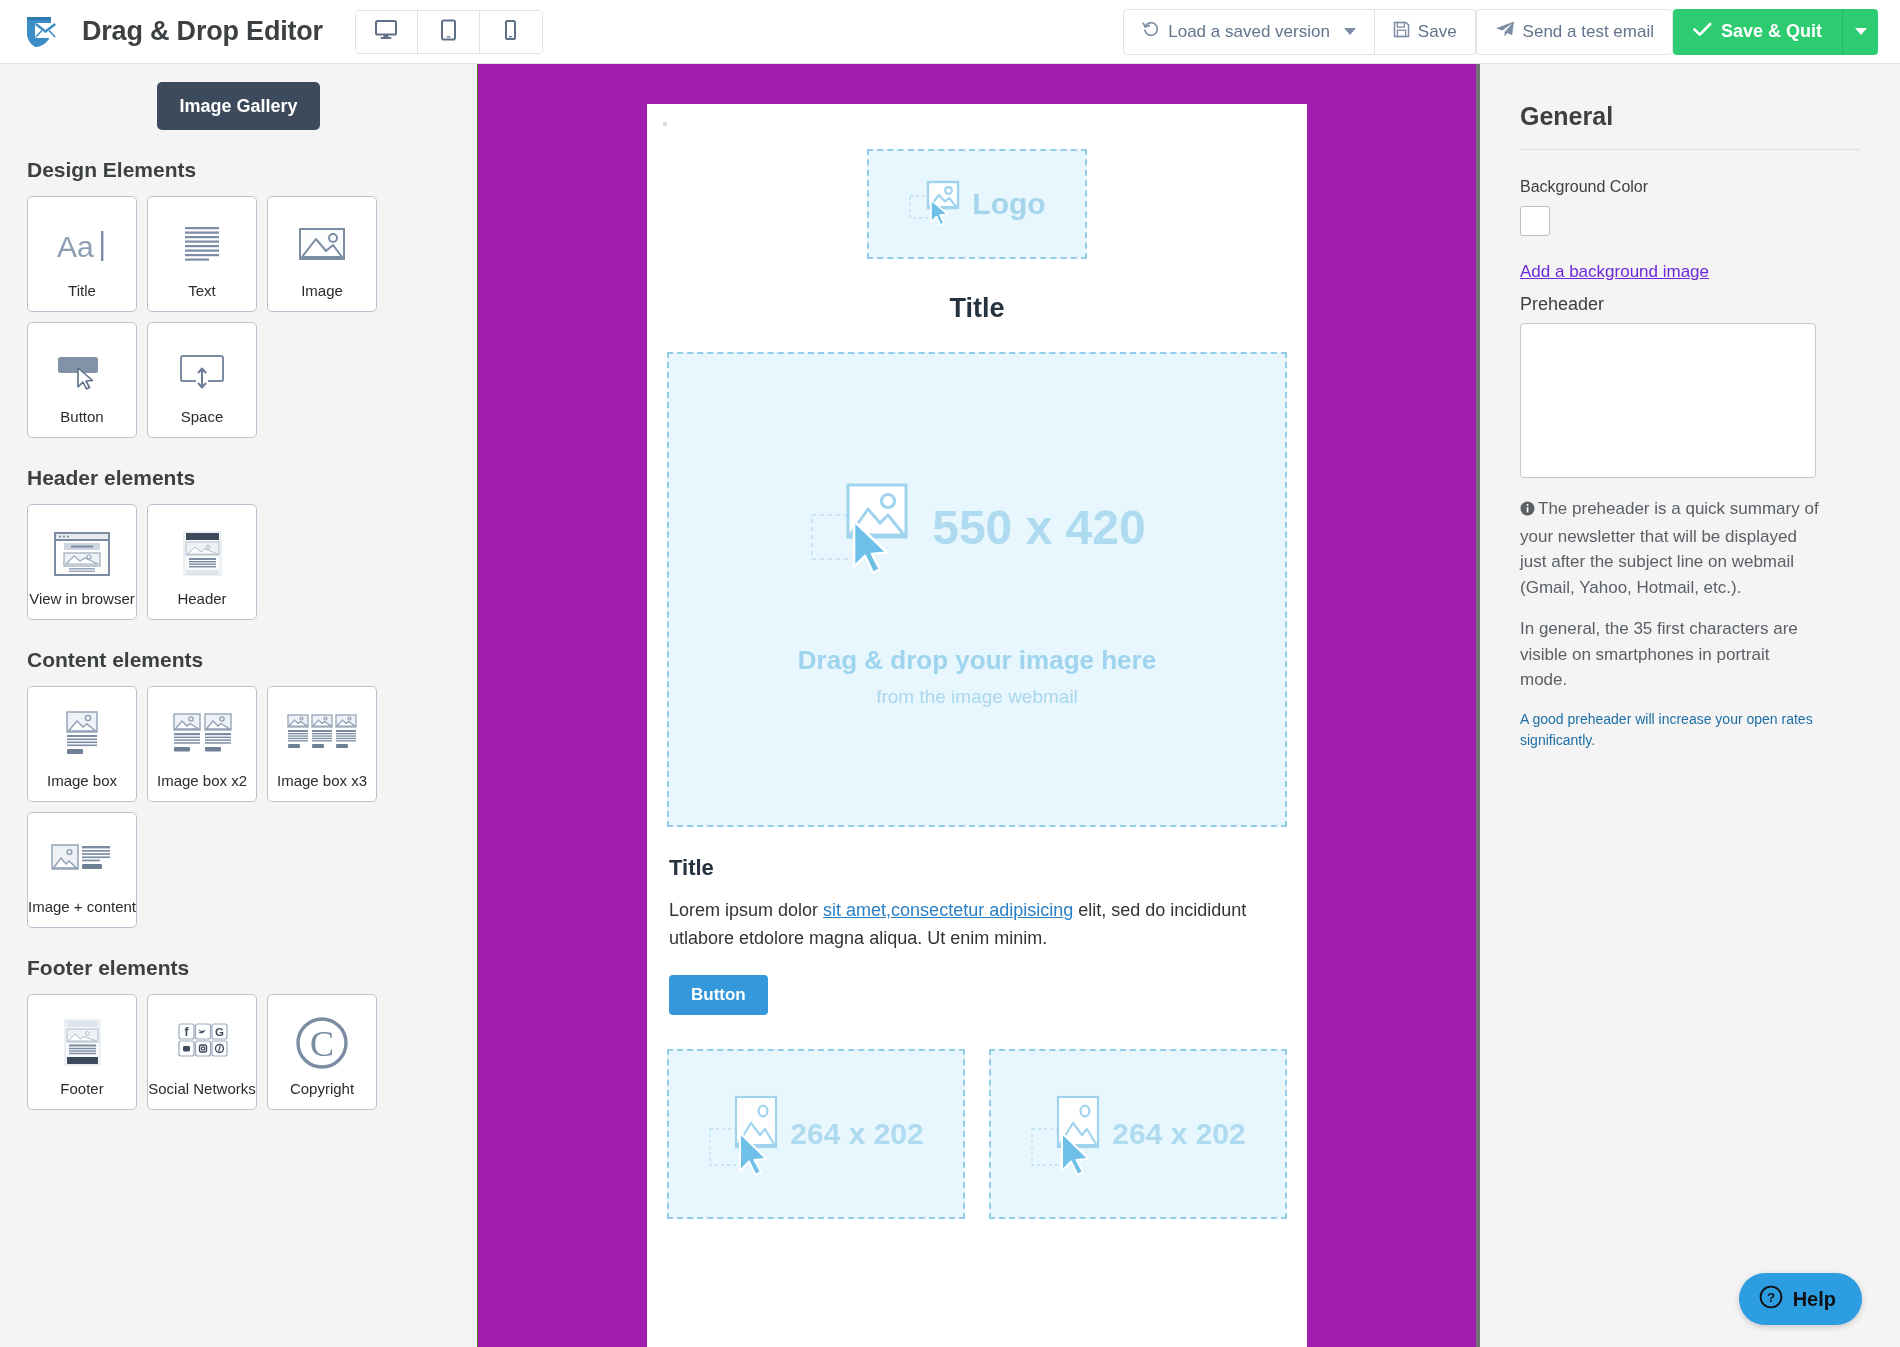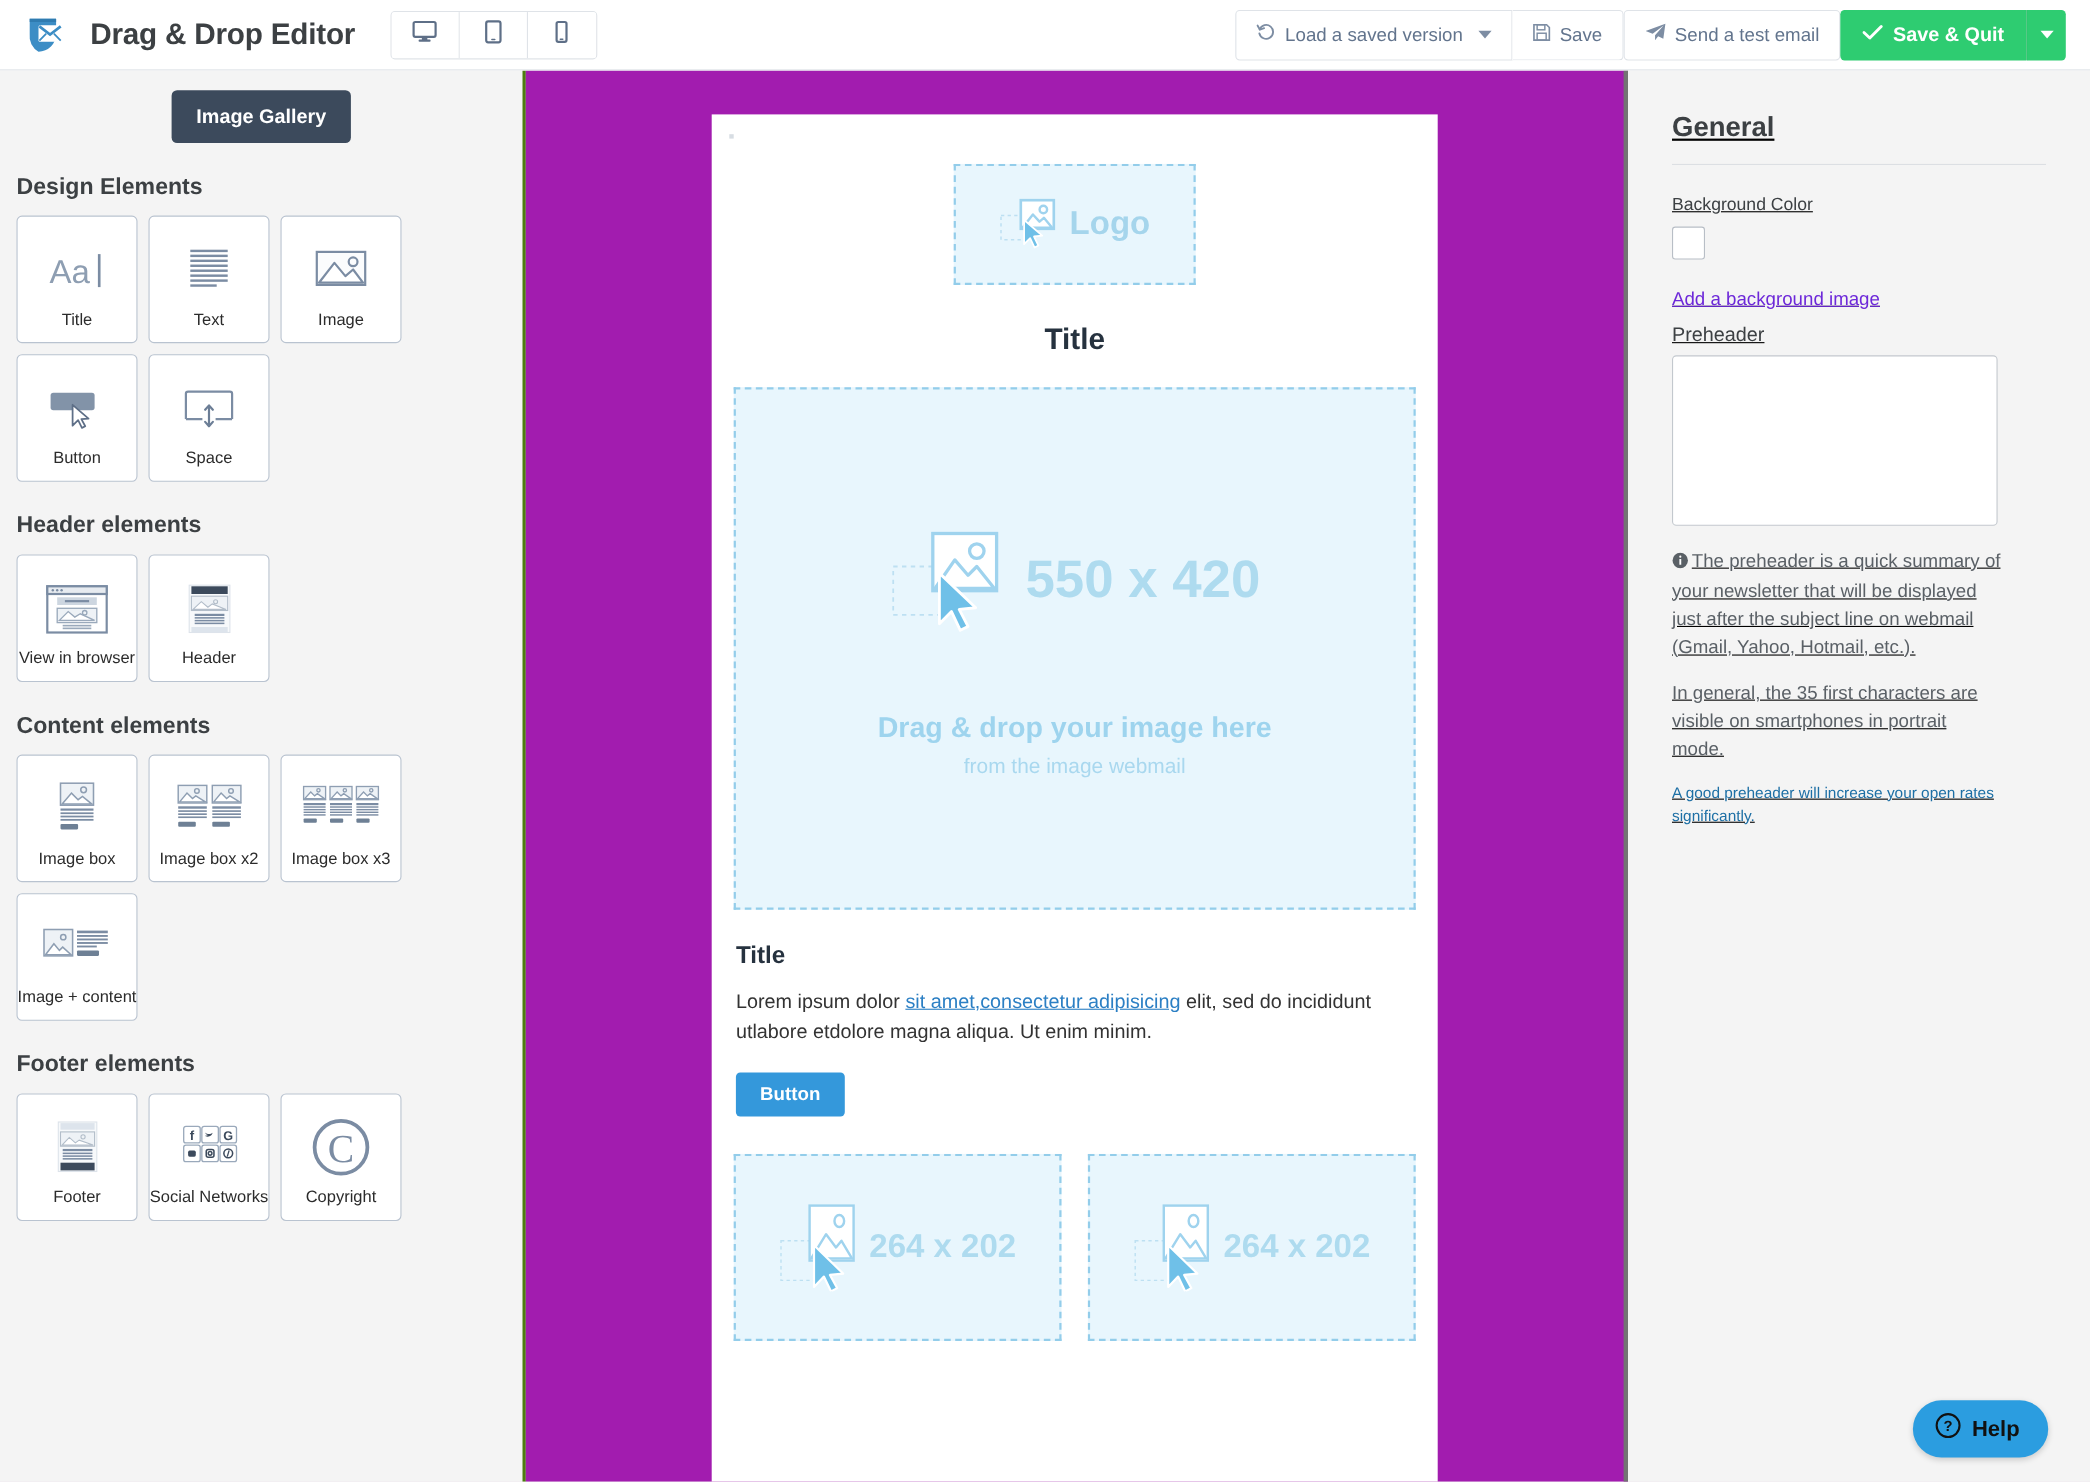--- a/index.html
+++ b/index.html
@@ -59,22 +59,22 @@
     border-left:1px solid #29b765;
   }
   .btn-green-caret i {
     width:0;height:0;border-left:6px solid transparent;border-right:6px solid transparent;
     border-top:7px solid #fff; display:block;
   }
 
   
   .body-row { display:flex; height:1283px; }
   .sidebar {
-    width:478px; background:#f4f4f4; border-right:3px solid #4d7c0f;
-    padding:0 15px; overflow:hidden; position:relative;
+    width:478px; background:#f4f4f4; border-right:1px solid #4d7c0f;
+    padding:0 27px; overflow:hidden; position:relative;
   }
   .gallery-btn {
     display:block; margin:18px auto 0 auto; width:163px; height:48px;
     background:#3c4a5c; color:#fff; border:none; border-radius:5px;
     font-size:18px; font-weight:bold; cursor:pointer;
   }
   .sec-title {
     font-size:21px; font-weight:bold; color:#3c4043; margin:28px 0 14px 0;
   }
   .tile-grid { display:flex; flex-wrap:wrap; gap:10px; }
@@ -128,21 +128,21 @@
     height:40px; padding:0 22px; font-size:17px; font-weight:bold; cursor:pointer;
   }
   .two-col { display:flex; gap:24px; margin:34px 20px 0 20px; }
   .img-drop-small {
     flex:1; height:170px; border:2px dashed #93cdea; background:#e8f6fd;
     display:flex; align-items:center; justify-content:center; gap:10px; cursor:pointer;
   }
   .dim-text-sm { font-size:30px; font-weight:bold; color:#aedbef; }
 
   
-  .rightpanel { width:420px; background:#f4f4f4; padding:0 40px; position:relative;text-decoration:underline; }
+  .rightpanel { width:420px; background:#f4f4f4; padding:0 40px; position:relative; }
   .rp-title { font-size:25px; font-weight:bold; color:#3c4043; padding-top:38px; }
   .rp-rule { height:1px; background:#dcdfe3; margin-top:18px; }
   .rp-label { font-size:16px; color:#3c4043; margin-top:28px; }
   .color-swatch {
     width:30px; height:30px; background:#fff; border:1px solid #b8bec6; border-radius:3px;
     margin-top:10px; cursor:pointer;
   }
   .rp-link { font-size:17px; color:#6d28d9; margin-top:26px; cursor:pointer; display:block; }
   .rp-label2 { font-size:18px; color:#3c4043; margin-top:12px; }
   .preheader-box {

